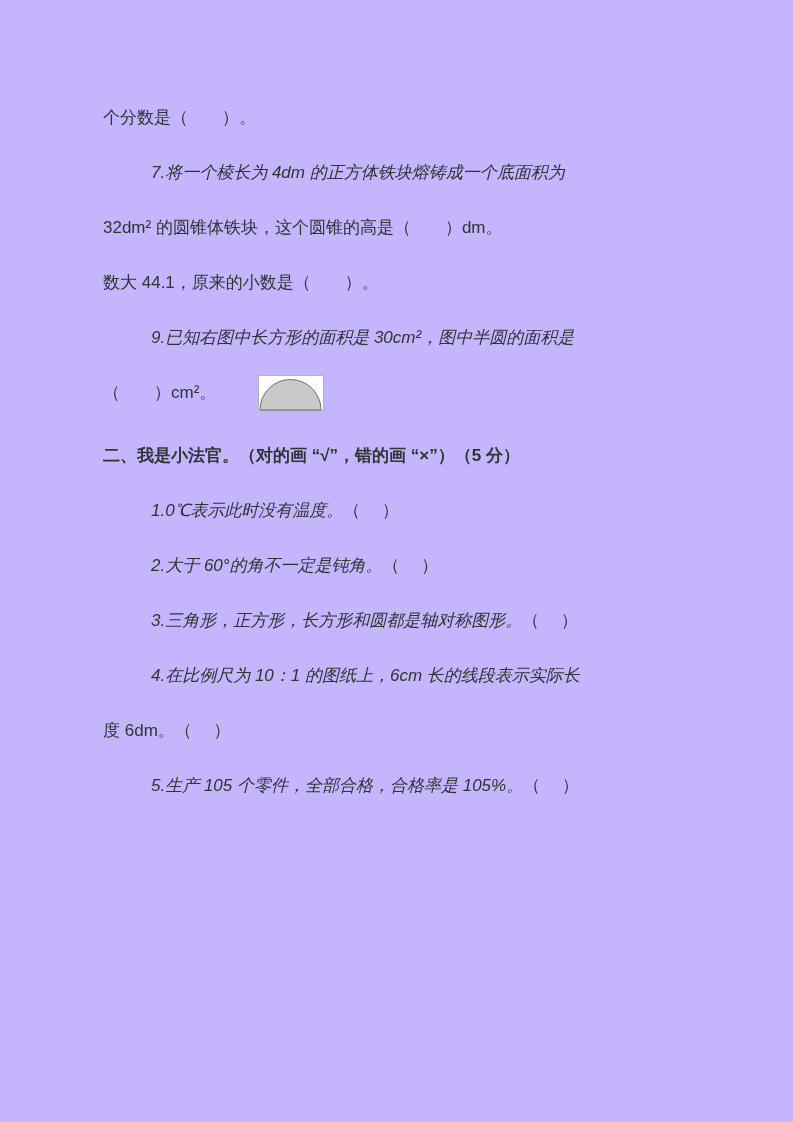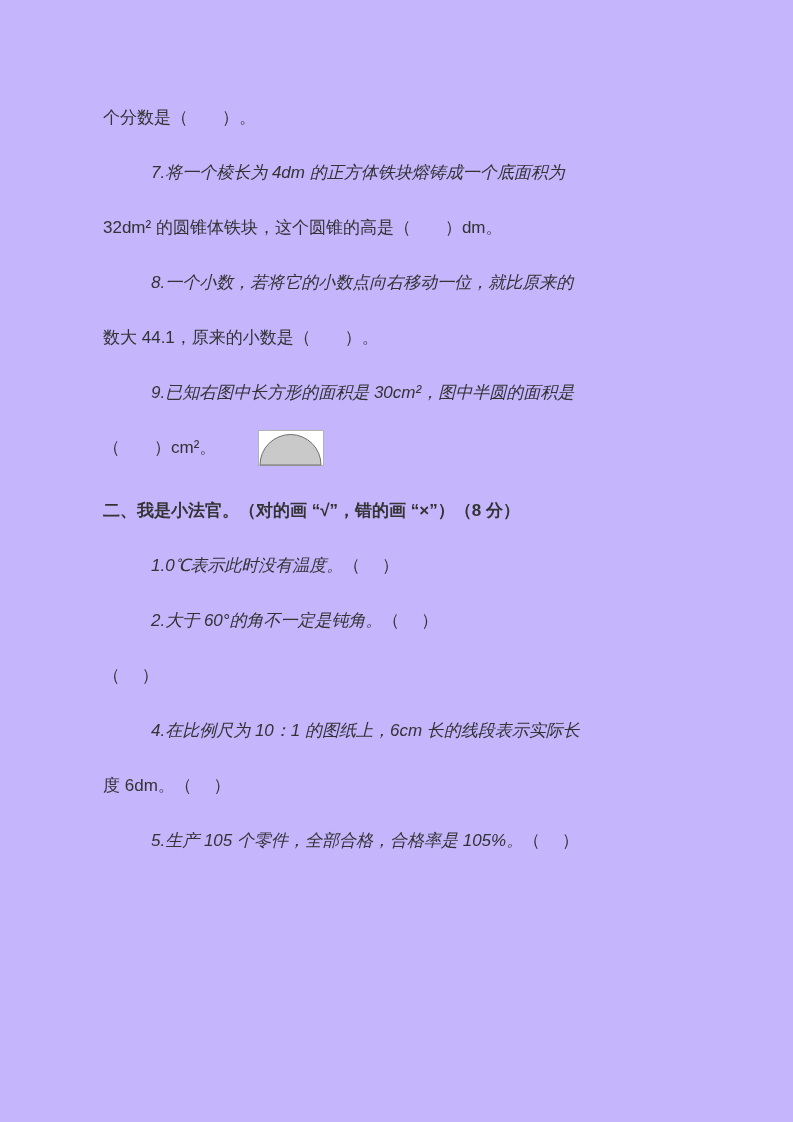--- a/index.html
+++ b/index.html
@@ -65,52 +65,50 @@
     </div>
 
     <div class="row">
       <span class="t ind">7.将一个棱长为 4dm 的正方体铁块熔铸成一个底面积为</span>
     </div>
     <div class="row">
       <span class="t">32dm² 的圆锥体铁块，这个圆锥的高是（　　）dm。</span>
     </div>
 
     <div class="row">
-      <span class="t ind">8.一个小数，若将它的小数点向右移动一位，就比原来的</span>
-    </div>
-    <div class="row">
       <span class="t">数大 44.1，原来的小数是（　　）。</span>
     </div>
 
     <div class="row">
       <span class="t ind">9.已知右图中长方形的面积是 30cm²，图中半圆的面积是</span>
     </div>
     <div class="row">
       <span class="t">（　　）cm²。</span>
       <svg class="figure" width="66" height="36" viewBox="0 0 66 36">
         <rect x="0.5" y="0.5" width="65" height="35" stroke-width="1" stroke="#b3b3b3" fill="#ffffff"></rect>
         <path d="M 2 35 A 30.5 30.5 0 0 1 63 35 Z" stroke-width="1" fill="#c9c9c9" stroke="#6f6f6f"></path>
       </svg>
     </div>
 
     <div class="row heading">
-      <span class="t">二、我是小法官。（对的画 “√”，错的画 “×”）（8 分）</span>
+      <span class="t">二、我是小法官。（对的画 “√”，错的画 “×”）（5 分）</span>
     </div>
 
     <div class="row tf">
       <span class="t ind">1.0℃表示此时没有温度。</span>
       <span class="blank">（　 ）</span>
     </div>
 
     <div class="row tf">
       <span class="t ind">2.大于 60°的角不一定是钝角。</span>
       <span class="blank">（　 ）</span>
     </div>
 
     <div class="row tf">
+      <span class="t ind">3.三角形，正方形，长方形和圆都是轴对称图形。</span>
       <span class="blank">（　 ）</span>
     </div>
 
     <div class="row">
       <span class="t ind">4.在比例尺为 10：1 的图纸上，6cm 长的线段表示实际长</span>
     </div>
     <div class="row tf">
       <span class="t">度 6dm。</span>
       <span class="blank">（　 ）</span>
     </div>

